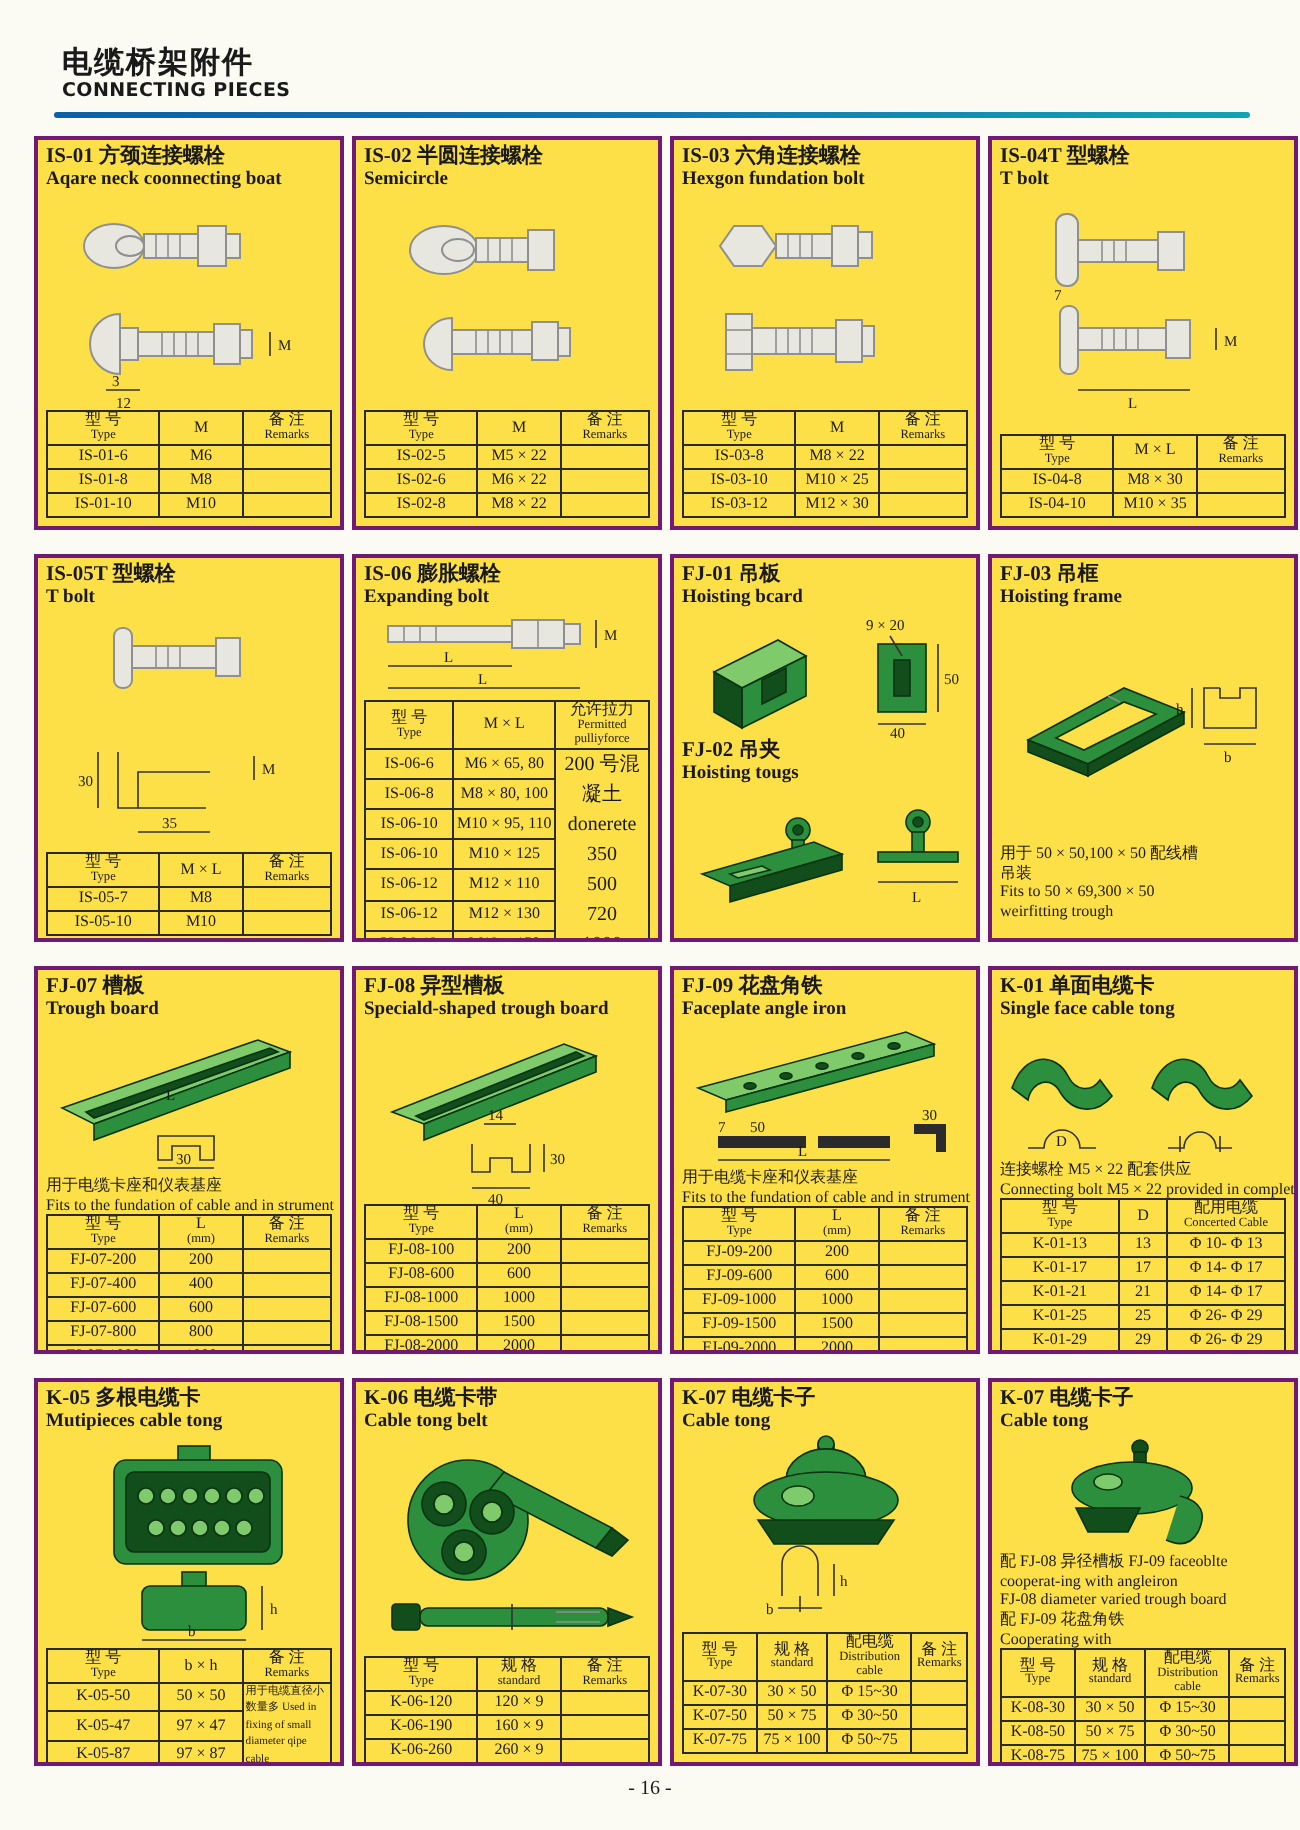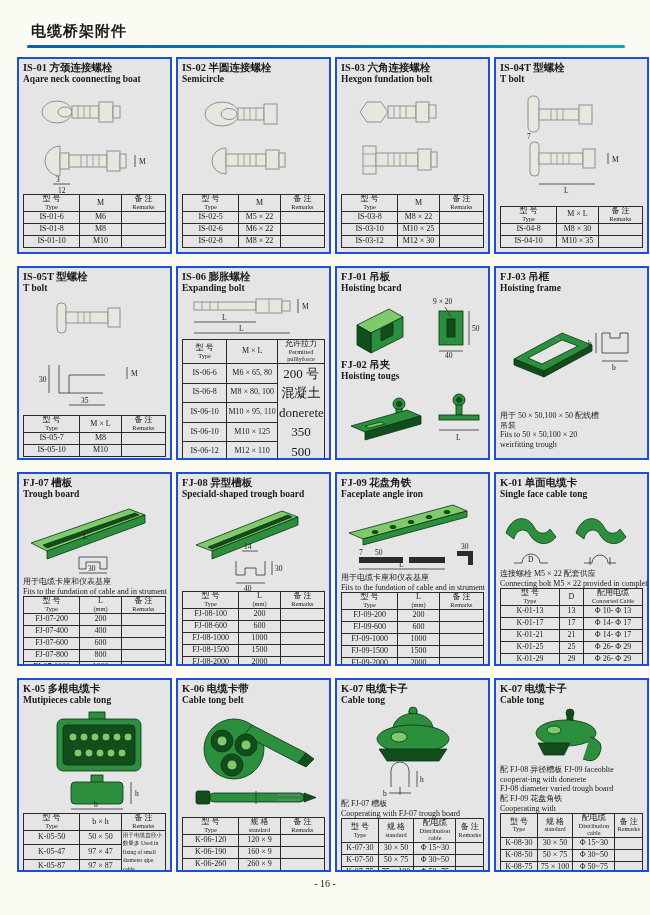--- a/index.html
+++ b/index.html
@@ -2,31 +2,31 @@
 <html><head>
 <meta charset="utf-8">
 <style>
   html,body{margin:0;padding:0;}
   body{width:650px;height:915px;background:#fbfbf3;font-family:"Liberation Serif",serif;color:#1a1a1a;position:relative;overflow:hidden;}
   .header{padding:24px 0 0 31px;}
   .title-cn{font-family:"DejaVu Sans",sans-serif;font-size:15px;font-weight:bold;letter-spacing:1px;line-height:1.05;}
   .title-en{font-family:"DejaVu Sans",sans-serif;font-size:9.5px;font-weight:bold;letter-spacing:0.2px;}
   .rule{height:3px;margin:5px 25px 0 27px;background:linear-gradient(90deg,#0d5fa6,#1277b0,#13a3b2);border-radius:2px;}
   .grid{display:grid;grid-template-columns:repeat(4,155px);grid-template-rows:197px 194px 194px 194px;column-gap:4px;row-gap:12px;margin:9px 0 0 17px;}
-  .cell{border:2px solid #1d4ed8;background:#e5e5e5;padding:3px 4px 4px 4px;display:flex;flex-direction:column;overflow:hidden;box-sizing:border-box;}
+  .cell{border:2px solid #701a75;background:#fde047;padding:3px 4px 4px 4px;display:flex;flex-direction:column;overflow:hidden;box-sizing:border-box;}
   .t-cn{font-size:10.5px;font-weight:bold;line-height:1.15;white-space:nowrap;}
   .t-en{font-size:9.5px;font-weight:bold;line-height:1.1;white-space:nowrap;}
   .illus{flex:0 0 auto;display:block;margin:0 auto;}
   table{width:100%;border-collapse:collapse;margin-top:auto;table-layout:fixed;border-radius:13px;}
   th,td{border:1px solid #2a2a2a;text-align:center;padding:0 1px;height:11px;font-size:8px;line-height:1.1;overflow:hidden;}
   th{font-weight:normal;}
   th div{font-size:8px;}
   th div.sub{font-size:6.3px;}
   td.merged{vertical-align:middle;}
-  td.merged div{font-size:13px;line-height:1.5;}
+  td.merged div{font-size:10px;line-height:1.5;}
   table.small-merged td.merged div{font-size:5.6px;line-height:1.5;text-align:left;}
   table.tbl3 th:nth-child(1){width:40%;} table.tbl3 th:nth-child(2){width:29%;} table.tbl3 th:nth-child(3){width:31%;}
   table.tblf th:nth-child(1){width:31%;} table.tblf th:nth-child(2){width:36%;} table.tblf th:nth-child(3){width:33%;}
   table.tbld th:nth-child(1){width:42%;} table.tbld th:nth-child(2){width:16%;} table.tbld th:nth-child(3){width:42%;margin-top:33px;}
   table.tbl4 th:nth-child(1){width:26%;} table.tbl4 th:nth-child(2){width:25%;} table.tbl4 th:nth-child(3){width:30%;} table.tbl4 th:nth-child(4){width:19%;}
   .note{font-size:8px;line-height:1.2;}
   .note div{white-space:nowrap;}
   .footer{text-align:center;font-size:10px;margin-top:6px;}
   
   .fl{fill:#e7e7e0;stroke:#8f8f8f;stroke-width:1;}
@@ -36,20 +36,21 @@
   .g1{fill:#2c8f3e;stroke:#0a3312;stroke-width:0.8;}
   .g2{fill:#124d1c;stroke:#0a3312;stroke-width:0.8;}
   .g3{fill:#7fcb6c;stroke:#0a3312;stroke-width:0.8;}
   .dim{font-size:7.5px;fill:#1a1a1a;font-family:"Liberation Serif",serif;}
 </style>
 </head>
 <body>
 
 <div class="header">
   <div class="title-cn">电缆桥架附件</div>
+  <div class="title-en">CONNECTING PIECES</div>
 </div>
 <div class="rule"></div>
 
 <div class="grid">
 
   <div class="cell">
     <div class="t-cn">IS-01 方颈连接螺栓</div>
     <div class="t-en">Aqare neck coonnecting boat</div>
     <svg class="illus" width="147" height="110" viewBox="0 0 147 110">
       <ellipse class="fl" cx="34" cy="28" rx="15" ry="11"></ellipse>
@@ -449,21 +450,21 @@
       <line class="ln" x1="54" y1="44" x2="60" y2="47" stroke="#fdfdf7" stroke-width="3"></line>
       <path class="bk" d="M110,40 h-8 v20 h26 v-20 h-8 v5 h-10 v-5"></path>
       <line class="bk" x1="96" y1="40" x2="96" y2="60"></line>
       <text class="dim" x="88" y="53">h</text>
       <line class="bk" x1="102" y1="68" x2="128" y2="68"></line>
       <text class="dim" x="112" y="77">b</text>
     </svg>
     <div class="note">
         <div>用于 50 × 50,100 × 50 配线槽</div>
         <div>吊装</div>
-        <div>Fits to 50 × 50,100 × 20</div>
+        <div>Fits to 50 × 69,300 × 50</div>
         <div>weirfitting trough</div>
       </div>
   </div>
 
   <div class="cell">
     <div class="t-cn">FJ-07 槽板</div>
     <div class="t-en">Trough board</div>
     <svg class="illus" width="147" height="78" viewBox="0 0 147 78">
       <polygon class="g3" points="8,44 106,10 122,16 24,52"></polygon>
       <polygon class="g1" points="24,52 122,16 122,24 24,60"></polygon>
@@ -850,24 +851,20 @@
       <ellipse class="g1" cx="72" cy="34" rx="36" ry="14"></ellipse>
       <polygon class="g2" points="38,44 106,44 98,56 46,56"></polygon>
       <ellipse class="g3" cx="58" cy="32" rx="8" ry="5"></ellipse>
       <path class="bk" d="M50,66 v16 m0,-16 a9,9 0 0 1 18,0 v16"></path>
       <line class="bk" x1="59" y1="82" x2="59" y2="90"></line>
       <line class="bk" x1="76" y1="66" x2="76" y2="82"></line>
       <text class="dim" x="79" y="77">h</text>
       <line class="bk" x1="48" y1="88" x2="70" y2="88"></line>
       <text class="dim" x="42" y="91">b</text>
     </svg>
-    <div class="note">
-        <div>配 FJ-07 槽板</div>
-        <div>Cooperating with FJ-07 trough board</div>
-      </div>
     <table class="tbl4">
         <thead>
           <tr>
             <th>
               <div>型 号</div>
               <div class="sub">Type</div>
             </th>
             <th>
               <div>规 格</div>
               <div class="sub">standard</div>
@@ -911,21 +908,21 @@
     <svg class="illus" width="147" height="60" viewBox="0 0 147 60">
       <circle class="g2" cx="70" cy="8" r="4"></circle>
         <rect class="g2" x="67" y="10" width="6" height="8"></rect>
       <ellipse class="g1" cx="66" cy="28" rx="30" ry="13"></ellipse>
       <path class="g1" d="M90,32 q16,4 9,18 q-5,9 -16,4"></path>
       <polygon class="g2" points="38,38 70,38 64,50 44,50"></polygon>
       <ellipse class="g3" cx="54" cy="25" rx="7" ry="4"></ellipse>
     </svg>
     <div class="note">
         <div>配 FJ-08 异径槽板 FJ-09 faceoblte</div>
-        <div>cooperat-ing with donerete</div>
+        <div>cooperat-ing with angleiron</div>
         <div>FJ-08 diameter varied trough board</div>
         <div>配 FJ-09 花盘角铁</div>
         <div>Cooperating with</div>
       </div>
     <table class="tbl4">
         <thead>
           <tr>
             <th>
               <div>型 号</div>
               <div class="sub">Type</div>

